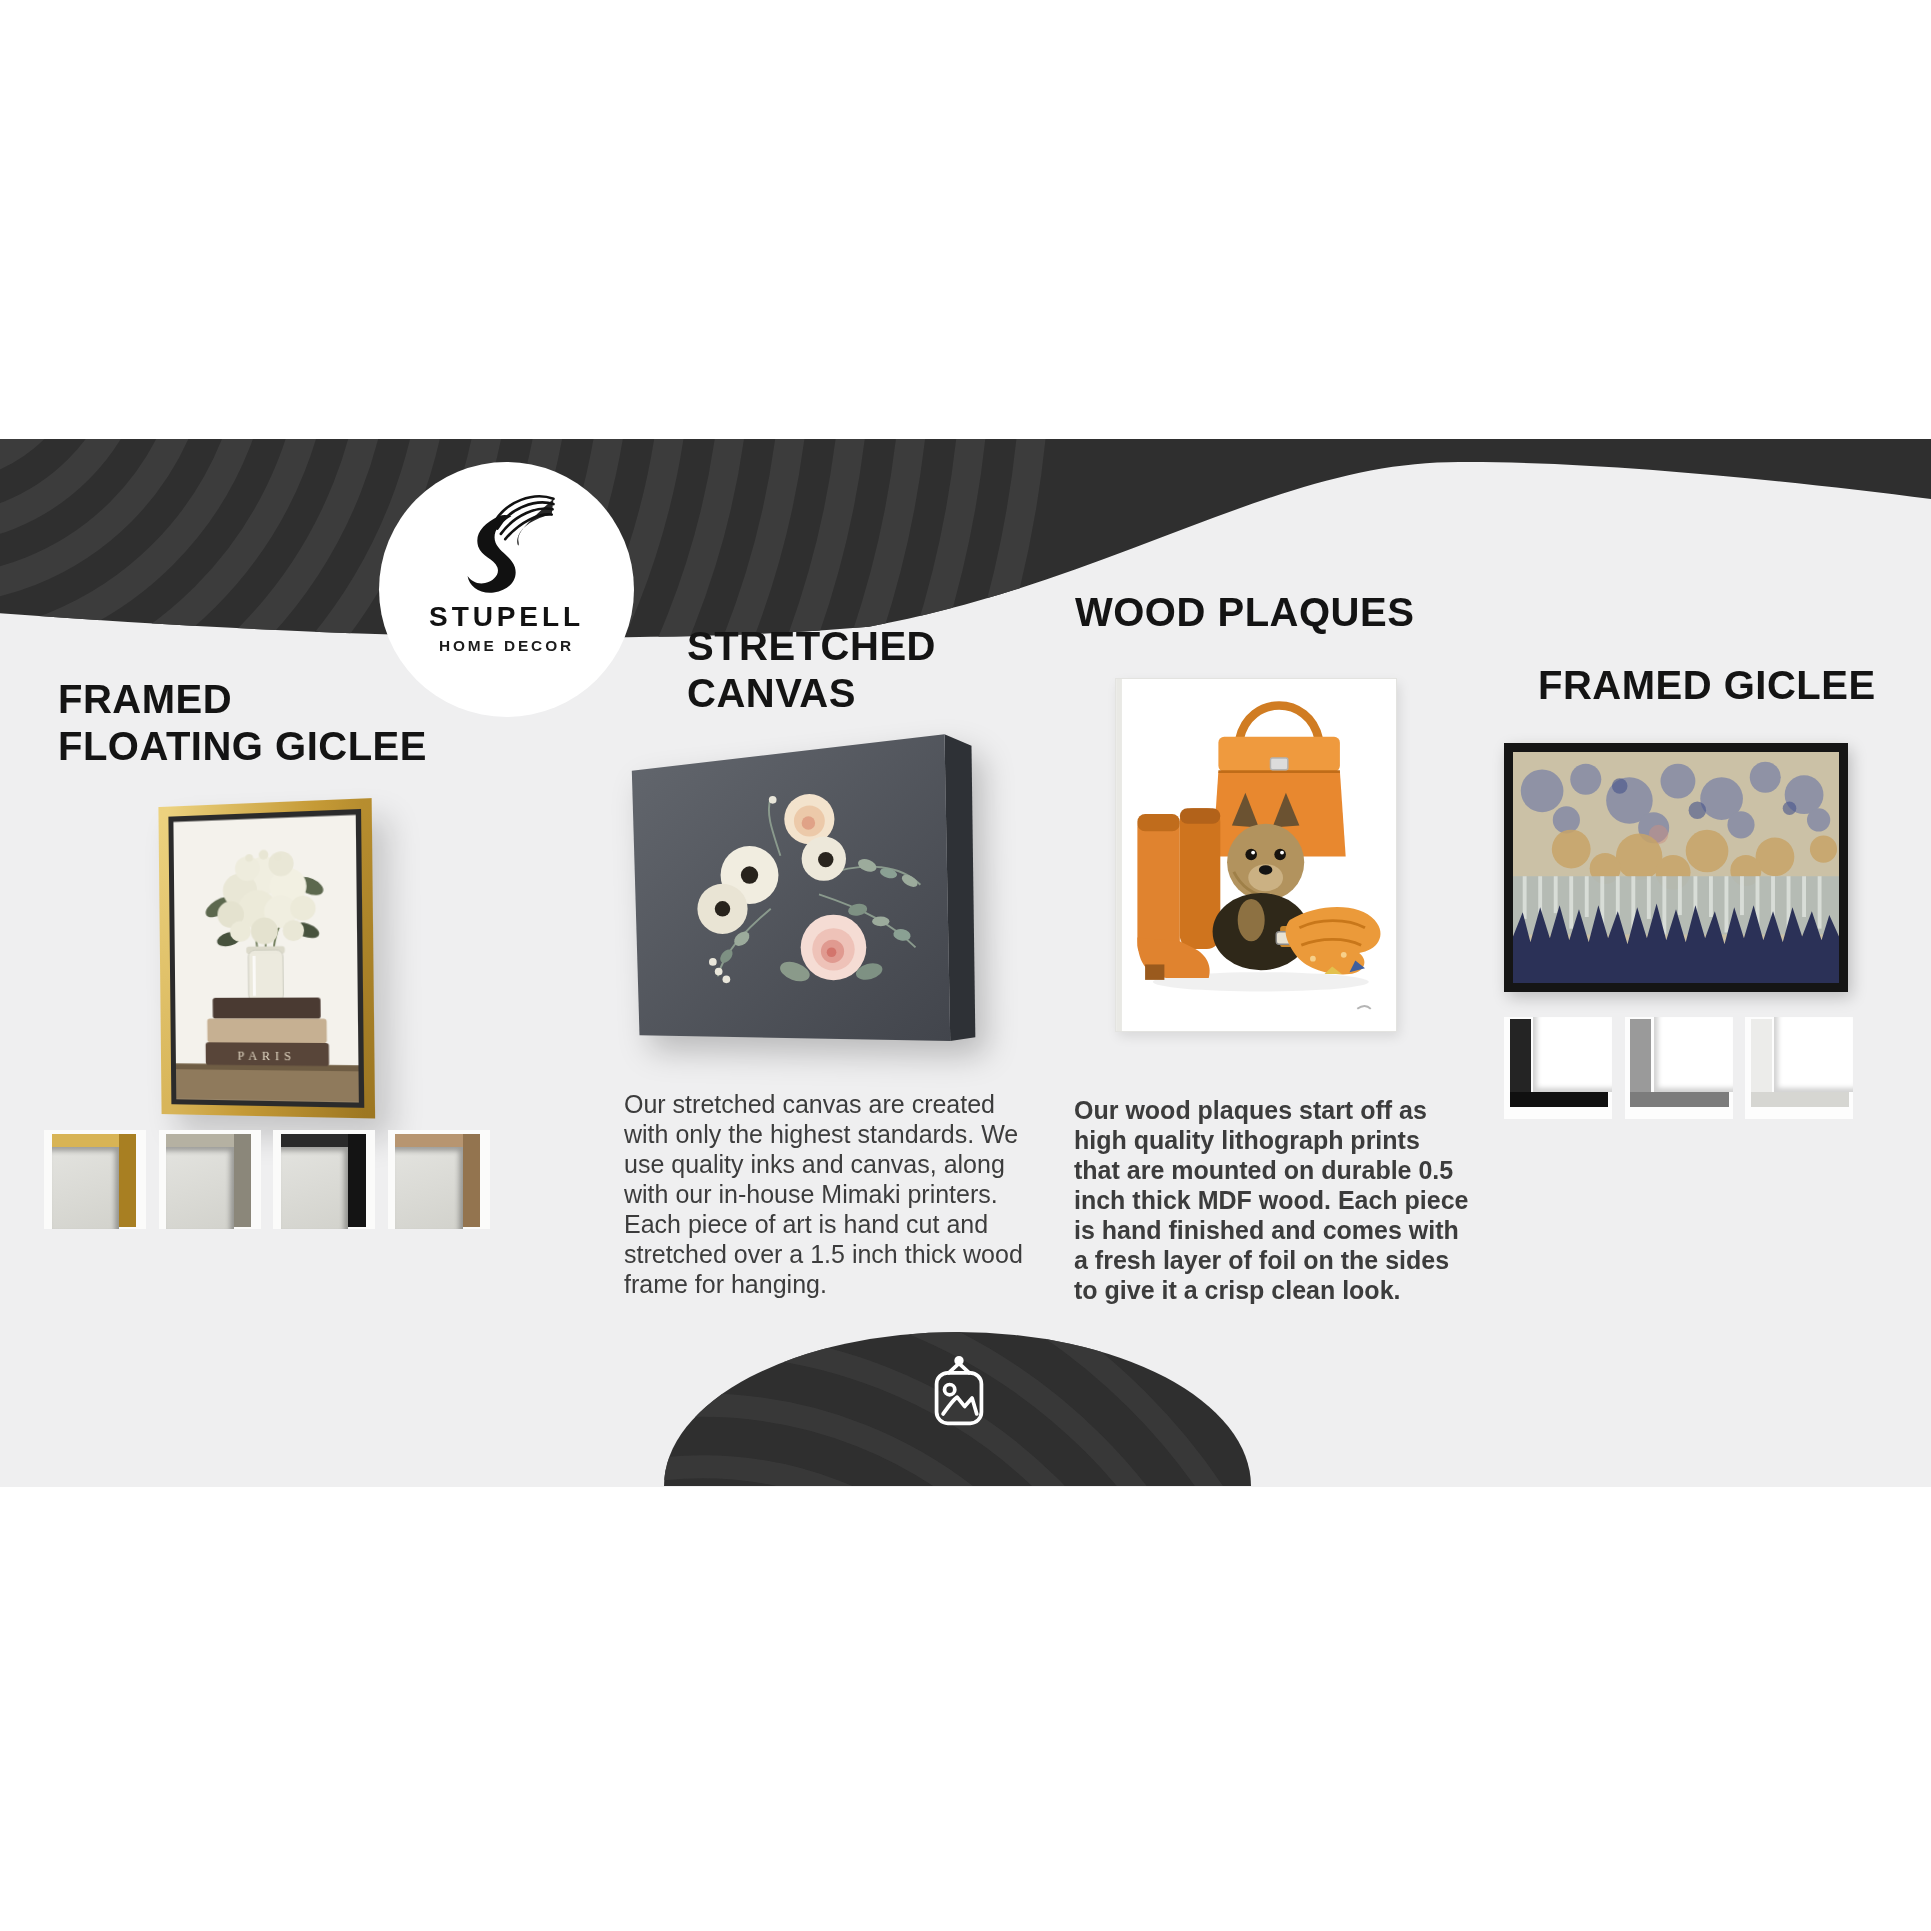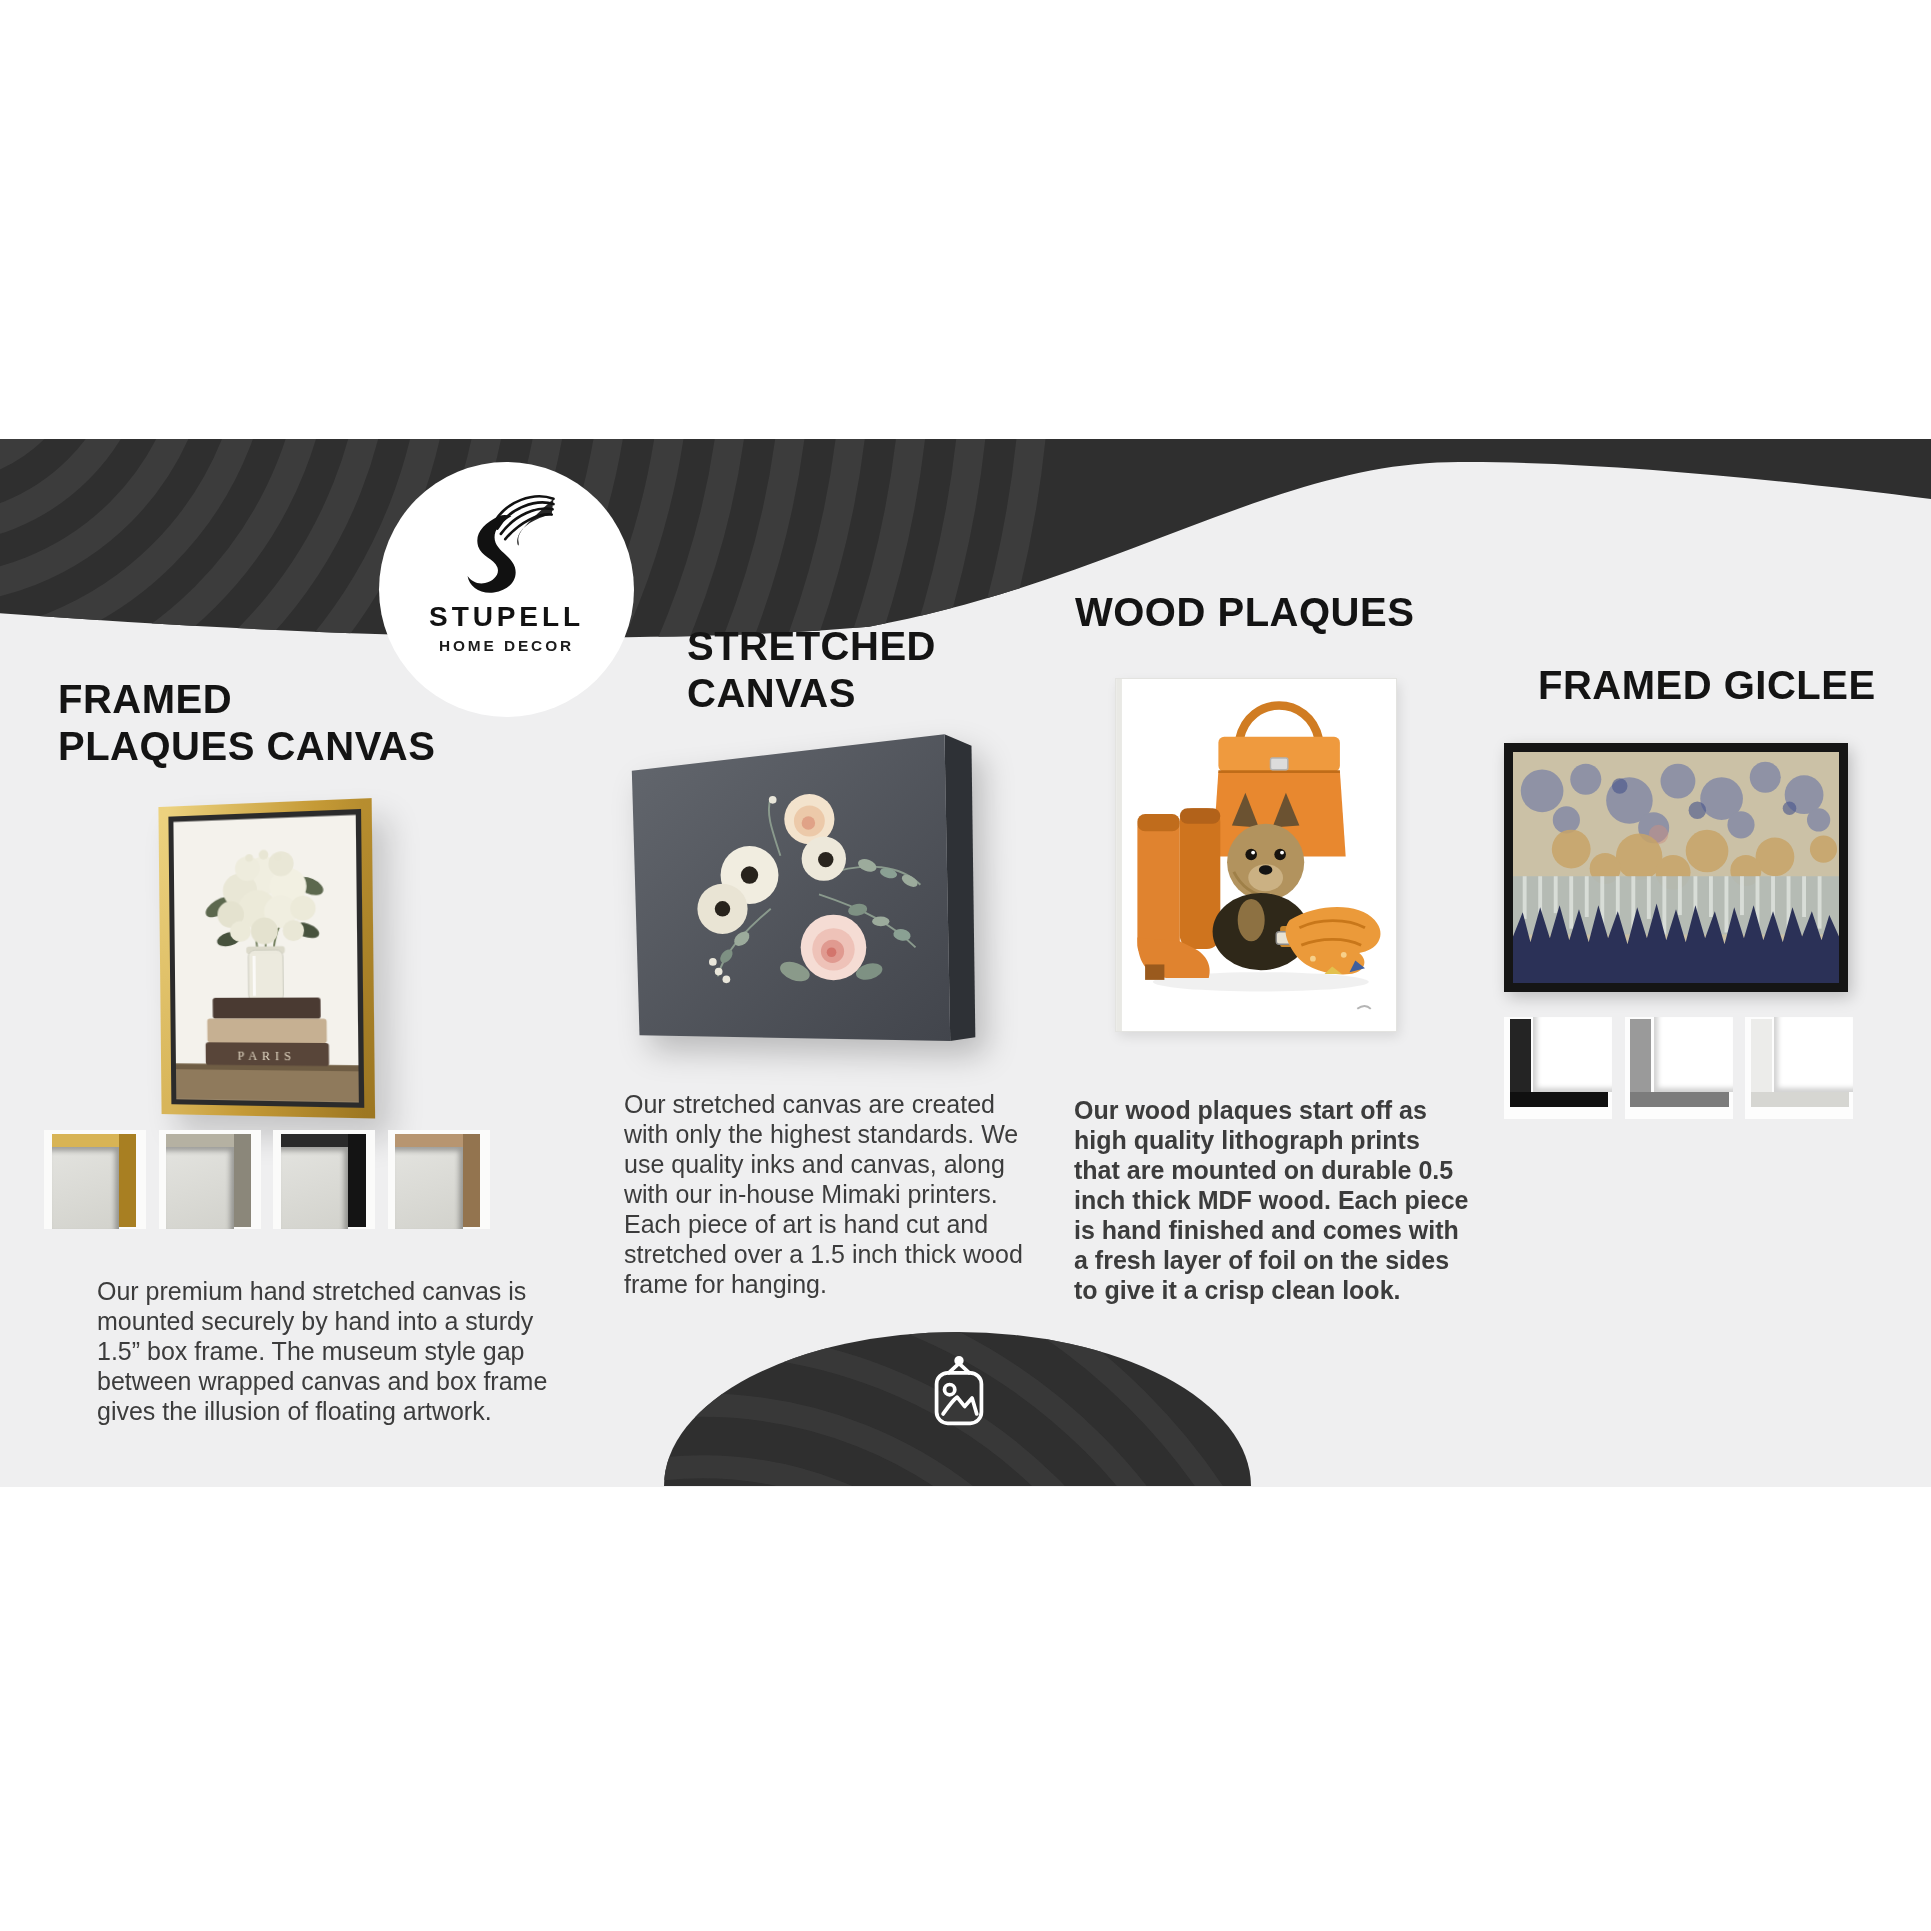--- a/index.html
+++ b/index.html
@@ -105,21 +105,21 @@
       </g>
       <path fill="#111111" d="M56 38 C38 46 28 58 32 72 C36 84 50 86 54 96 C57 104 50 112 40 114 C32 116 24 112 20 106 C22 118 34 127 50 125 C68 122 78 110 74 96 C70 84 56 78 52 68 C48 58 54 46 70 38 C65 36 60 36 56 38 Z"></path>
       <path fill="#111111" d="M116 36 C96 40 82 50 78 60 C74 70 80 76 78 66 C76 56 90 44 118 18 Z" opacity="0.9"></path>
     </svg>
     <div class="logo-name">STUPELL</div>
     <div class="logo-tagline">HOME DECOR</div>
   </div>
 
   <div class="col-heading" style="left:58px;top:676px;">
     <span>FRAMED</span>
-    <span>PLAQUES CANVAS</span>
+    <span>FLOATING GICLEE</span>
   </div>
 
   <div id="art1">
     <svg viewBox="0 0 190 296" aria-hidden="true">
       <rect width="190" height="296" fill="#f4f2ec"></rect>
       <rect x="0" y="258" width="190" height="38" fill="#8f7a5c"></rect>
       <rect x="0" y="258" width="190" height="6" fill="#6f5d44"></rect>
       <g>
         <path d="M88 140 C86 120 84 110 80 100" stroke="#74805f" stroke-width="2" fill="none"></path>
         <path d="M96 140 C96 118 98 108 102 98" stroke="#74805f" stroke-width="2" fill="none"></path>
@@ -174,21 +174,20 @@
         <div class="bar-right"></div>
         <div class="face"></div>
       </div>
     <div class="sw" style="--c1:#b79570;--c2:#93744f;">
       <div class="bar-top"></div>
         <div class="bar-right"></div>
         <div class="face"></div>
       </div>
   </div>
 
-  <p class="col-par" style="left:97px;top:1251px;width:459px;">Our premium hand stretched canvas is mounted securely by hand into a sturdy 1.5” box frame. The museum style gap between wrapped canvas and box frame gives the illusion of floating artwork.</p>
 
   <div class="col-heading" style="left:687px;top:623px;">
     <span>STRETCHED</span>
     <span>CANVAS</span>
   </div>
 
   <svg id="art2" viewBox="0 0 372 332" aria-hidden="true">
     <polygon points="330,4 358,16 362,318 336,322" fill="#2e3136"></polygon>
     <defs>
         <linearGradient id="g2" x1="0" y1="0" x2="1" y2="1">

